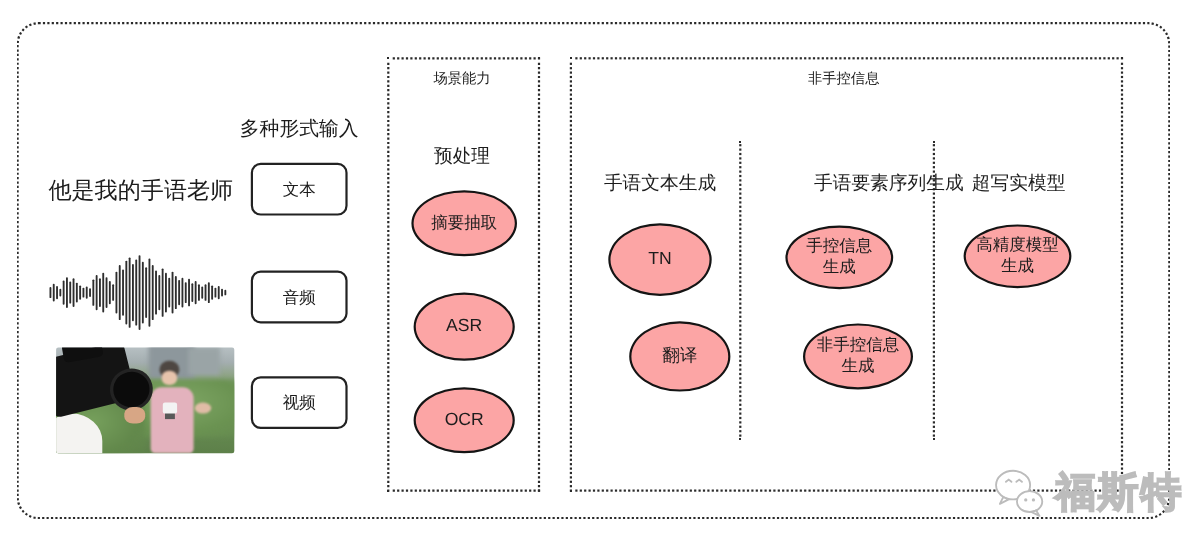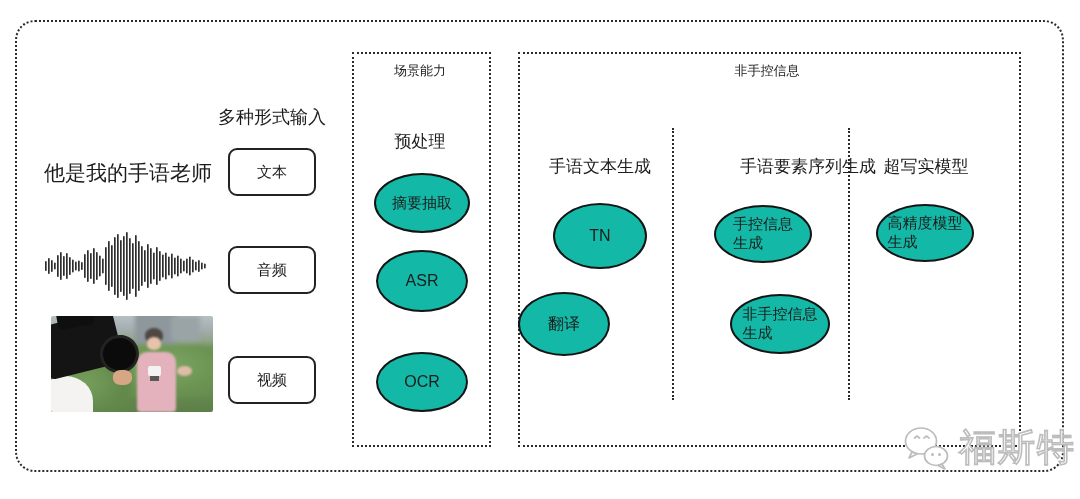--- a/index.html
+++ b/index.html
@@ -44,29 +44,29 @@
   .panel{border:2px dotted #2a2a2a;background:transparent;}
   .scene-panel{left:352px;top:52px;width:135px;height:391px;}
   .core-panel{left:518px;top:52px;width:499px;height:391px;}
   .panel-title{transform:translateX(-50%);font-size:13px;font-weight:400;white-space:nowrap;}
   .sub-label{transform:translateX(-50%);font-size:17px;white-space:nowrap;}
   .col-header{transform:translateX(-50%);font-size:17px;white-space:nowrap;}
   .divider{width:0;border-left:2px dotted #2a2a2a;}
   
   .node{
     transform:translateX(-50%);
-    border:2.6px solid #141414;border-radius:50%;background:#14b8a6;
-    display:flex;align-items:center;justify-content:center;
+    border:2.6px solid #141414;border-radius:50%;background:#fca5a5;
+    display:flex;align-items:center;justify-content:center;text-align:center;
     font-size:15px;line-height:1.25;white-space:pre-line;box-sizing:border-box;
   }
   .node.single{font-size:16px;}
   
   .watermark{left:901px;top:423px;display:flex;align-items:center;gap:6px;}
   .wm-text{
-    font-size:37px;font-weight:400;letter-spacing:2px;color:#ffffff;
+    font-size:37px;font-weight:700;letter-spacing:2px;color:#ffffff;
     -webkit-text-stroke:1.6px #bcbcbc;text-shadow:0 0 1px #cfcfcf;white-space:nowrap;
   }
 </style>
 </head>
 <body>
 
 <div class="stage">
 
   <div class="abs outer-border"></div>
 
@@ -148,39 +148,39 @@
     <div class="ph ph-cam-lens"></div>
     <div class="ph ph-hand"></div>
   </div>
 
   <div class="abs io-box" style="top:148px">
     <span>文本</span>
   </div>
   <div class="abs io-box" style="top:246px">
     <span>音频</span>
   </div>
-  <div class="abs io-box" style="top:356px">
+  <div class="abs io-box" style="top:342px">
     <span>视频</span>
   </div>
 
   <div class="abs panel scene-panel"></div>
   <div class="abs panel-title" style="left:420px;top:62px">场景能力</div>
   <div class="abs sub-label" style="left:420px;top:130px">预处理</div>
   <div class="abs node single" style="left:422px;top:173px;width:96px;height:60px"><span style="font-size:15px">摘要抽取</span></div>
-  <div class="abs node single" style="left:422px;top:250px;width:92px;height:62px"><span>ASR</span></div>
+  <div class="abs node single" style="left:422px;top:266px;width:92px;height:62px"><span>ASR</span></div>
   <div class="abs node single" style="left:422px;top:352px;width:92px;height:60px"><span>OCR</span></div>
 
   <div class="abs panel core-panel"></div>
   <div class="abs panel-title" style="left:767px;top:62px">非手控信息</div>
   <div class="abs divider" style="left:672px;top:128px;height:272px"></div>
   <div class="abs divider" style="left:848px;top:128px;height:272px"></div>
 
   <div class="abs col-header" style="left:600px;top:155px">手语文本生成</div>
   <div class="abs node single" style="left:600px;top:203px;width:94px;height:66px"><span>TN</span></div>
-  <div class="abs node single" style="left:564px;top:292px;width:92px;height:64px"><span>翻译</span></div>
+  <div class="abs node single" style="left:618px;top:292px;width:92px;height:64px"><span>翻译</span></div>
 
   <div class="abs col-header" style="left:808px;top:155px">手语要素序列生成</div>
   <div class="abs node" style="left:763px;top:205px;width:98px;height:58px"><span>手控信息
 生成</span></div>
   <div class="abs node" style="left:780px;top:294px;width:100px;height:60px"><span>非手控信息
 生成</span></div>
 
   <div class="abs col-header" style="left:926px;top:155px">超写实模型</div>
   <div class="abs node" style="left:925px;top:204px;width:98px;height:58px"><span>高精度模型
 生成</span></div>

